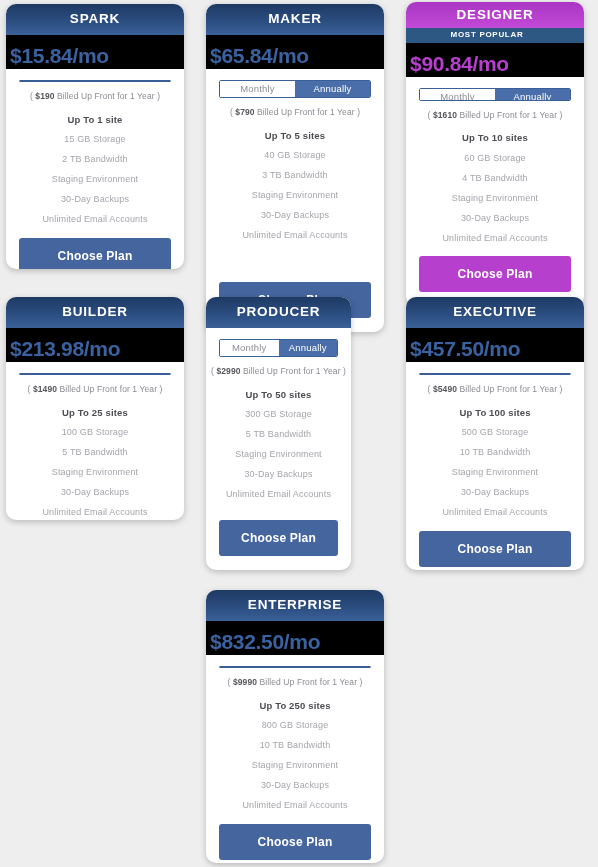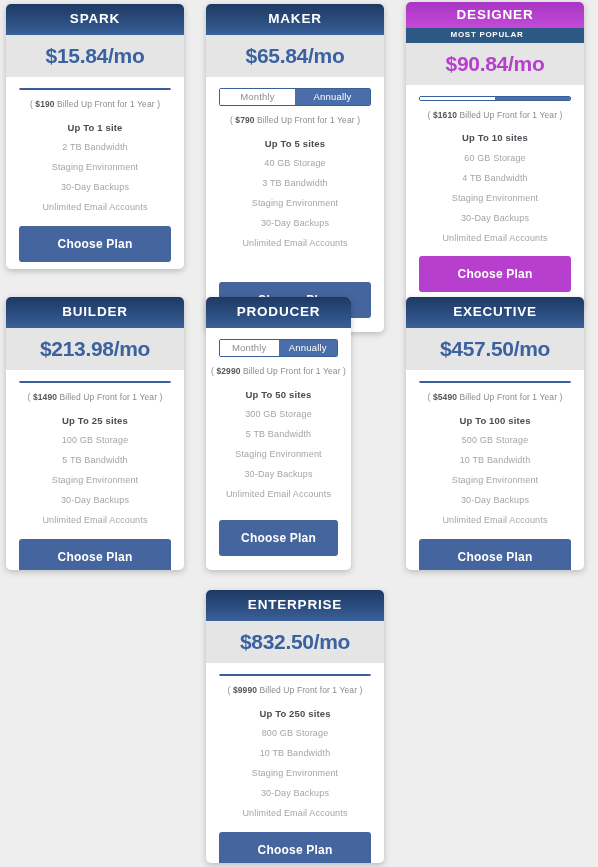--- a/index.html
+++ b/index.html
@@ -16,21 +16,21 @@
     position: relative;
     width: 598px;
     height: 867px;
     background: #eeeeee;
   }
 
   
   .plan-card {
     position: absolute;
     background: #ffffff;
-    border-radius: 5px;
+    border-radius: 10px;
     box-shadow: 0 2px 6px rgba(0,0,0,0.22);
     overflow: hidden;
     display: flex;
     flex-direction: column;
   }
 
   
   .plan-header {
     background: linear-gradient(180deg, #1e3a63 0%, #2b4d80 55%, #3b6199 100%);
     color: #ffffff;
@@ -53,23 +53,22 @@
     text-align: center;
     font-size: 8px;
     font-weight: bold;
     letter-spacing: 0.7px;
     padding: 3px 16px 4px 0;
     line-height: 1;
   }
 
   
   .price-band {
-    background: #e5e5e5;
-    text-align: center;
-    padding: 9px 4px 10px 4px;
+    background: #000000;
+    padding: 9px 4px 2px 4px;
   }
   .price-text {
     color: #3a62a0;
     font-size: 21px;
     font-weight: bold;
     letter-spacing: -0.3px;
     line-height: 1.1;
   }
   .plan-card.featured .price-text { color: #b63fcd; }
 
@@ -151,20 +150,21 @@
       <div class="price-band">
         <div class="price-text">$15.84/mo</div>
       </div>
       <div class="billing-toggle">
         <div class="toggle-option inactive">Monthly</div>
         <div class="toggle-option active">Annually</div>
       </div>
       <div class="billed-note"><span>( </span><b>$190</b><span> Billed Up Front for 1 Year )</span></div>
       <ul class="feature-list">
         <li class="feature-item primary">Up To 1 site</li>
+        <li class="feature-item">15 GB Storage</li>
         <li class="feature-item">2 TB Bandwidth</li>
         <li class="feature-item">Staging Environment</li>
         <li class="feature-item">30-Day Backups</li>
         <li class="feature-item">Unlimited Email Accounts</li>
       </ul>
       <div class="cta-wrap">
         <button class="cta-button">Choose Plan</button>
       </div>
     </div>
     <div class="plan-card" style="left: 206px; top: 4px; width: 178px; height: 328px;">
@@ -205,21 +205,21 @@
         <li class="feature-item">60 GB Storage</li>
         <li class="feature-item">4 TB Bandwidth</li>
         <li class="feature-item">Staging Environment</li>
         <li class="feature-item">30-Day Backups</li>
         <li class="feature-item">Unlimited Email Accounts</li>
       </ul>
       <div class="cta-wrap">
         <button class="cta-button">Choose Plan</button>
       </div>
     </div>
-    <div class="plan-card" style="left: 6px; top: 297px; width: 178px; height: 273px;">
+    <div class="plan-card" style="left: 6px; top: 297px; width: 178px; height: 223px;">
       <div class="plan-header">BUILDER</div>
       <div class="price-band">
         <div class="price-text">$213.98/mo</div>
       </div>
       <div class="billing-toggle">
         <div class="toggle-option inactive">Monthly</div>
         <div class="toggle-option active">Annually</div>
       </div>
       <div class="billed-note"><span>( </span><b>$1490</b><span> Billed Up Front for 1 Year )</span></div>
       <ul class="feature-list">

